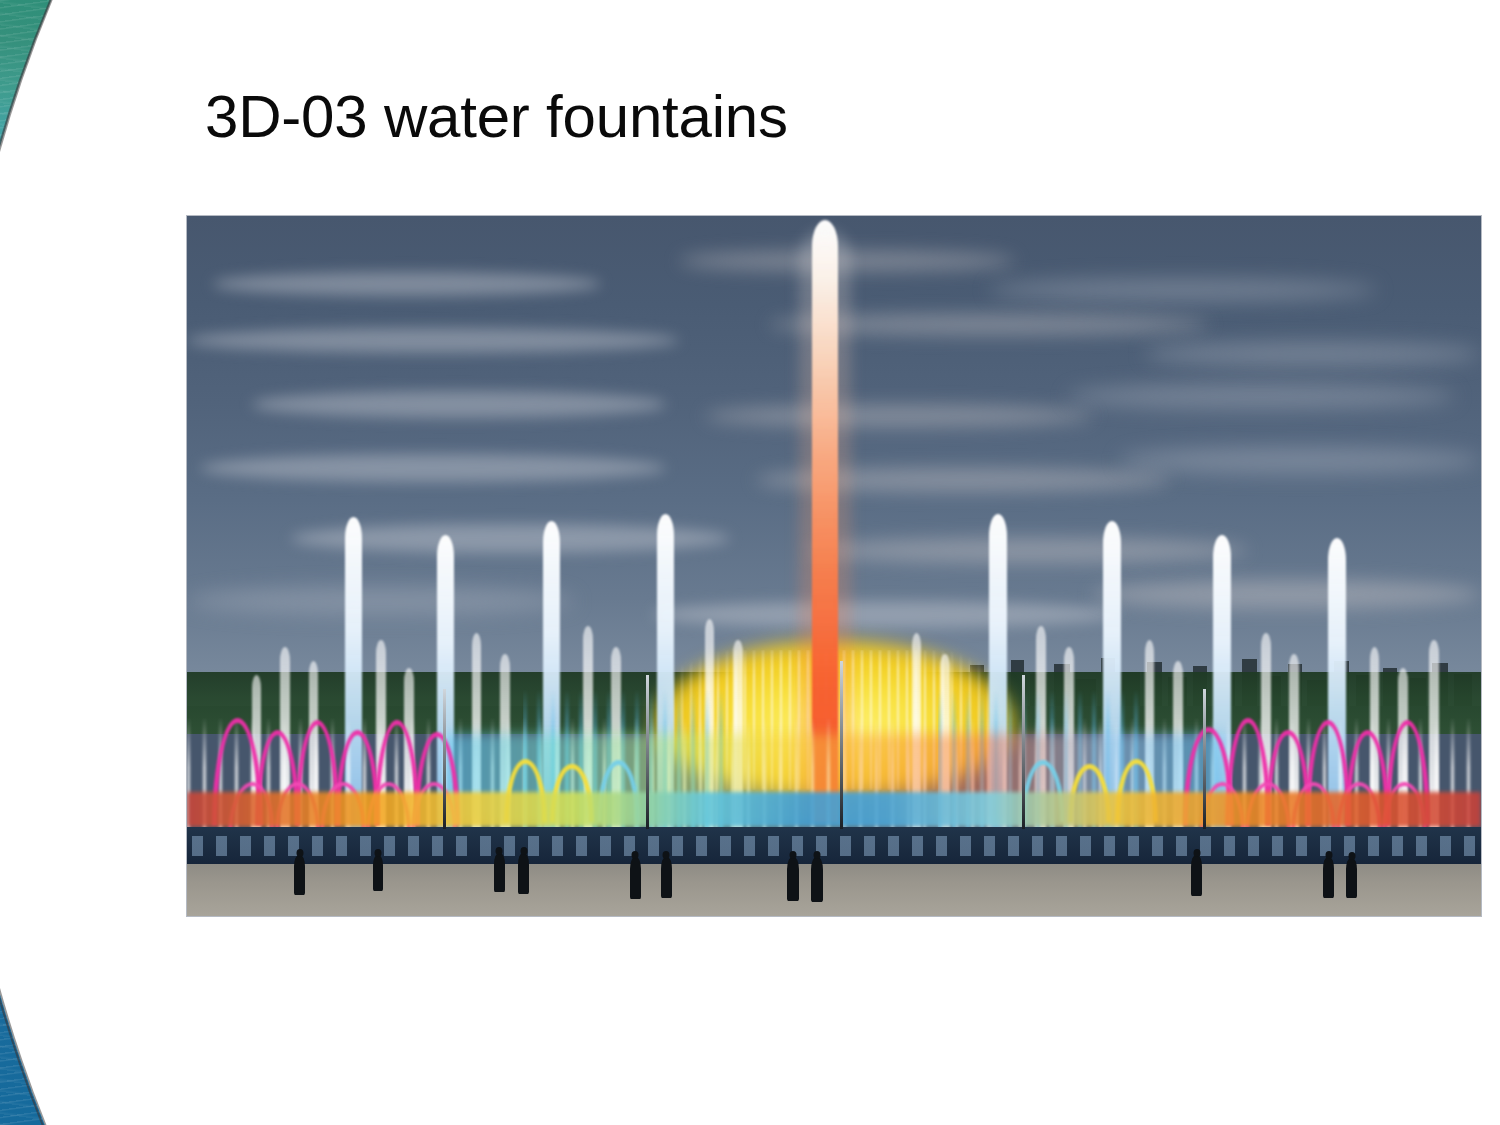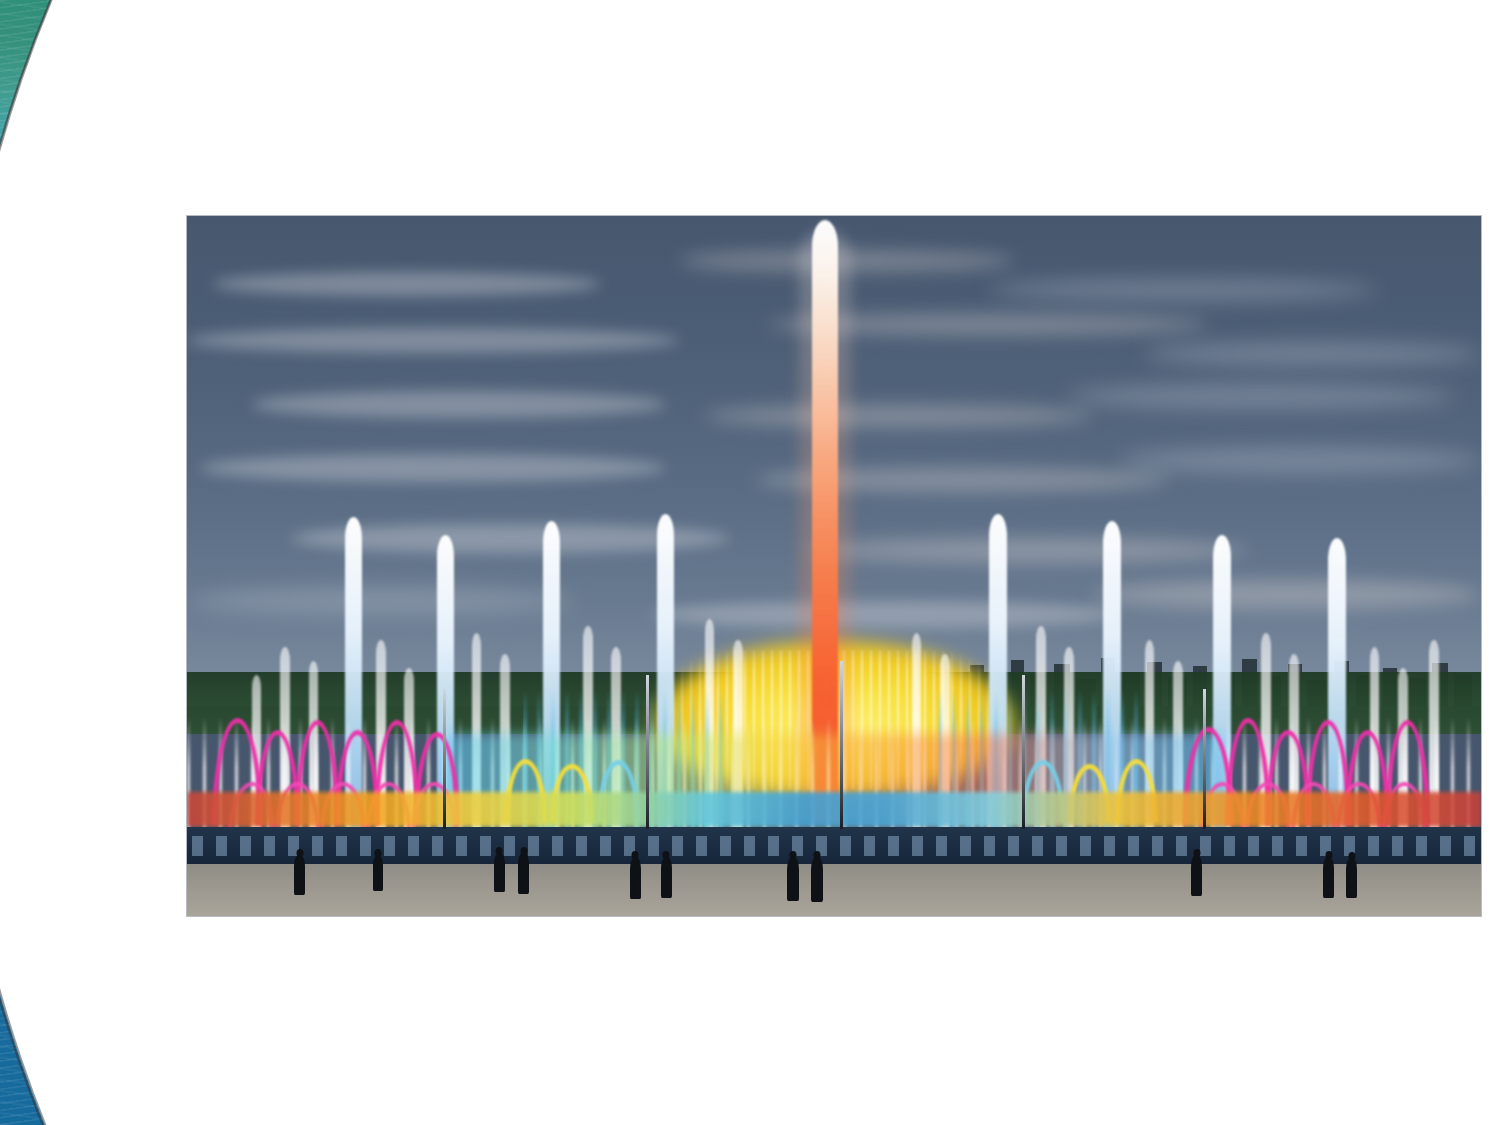--- a/index.html
+++ b/index.html
@@ -255,20 +255,21 @@
 
 <div id="slide">
 
   <div class="deco-band">
     <div class="texture"></div>
   </div>
   <div class="deco-curve"></div>
   <div class="deco-curve-inner"></div>
   <div class="white-mask"></div>
 
+  <div class="title">3D-03 water fountains</div>
 
   <div class="photo">
 
     <div class="sky"></div>
 
     <div class="cloud" style="left:2%;top:8%;width:30%;height:3.4%;"></div>
     <div class="cloud b" style="left:38%;top:5%;width:26%;height:2.8%;"></div>
     <div class="cloud c" style="left:62%;top:9%;width:30%;height:3.2%;"></div>
     <div class="cloud" style="left:0%;top:16%;width:38%;height:3.6%;"></div>
     <div class="cloud b" style="left:45%;top:14%;width:34%;height:3.0%;"></div>

